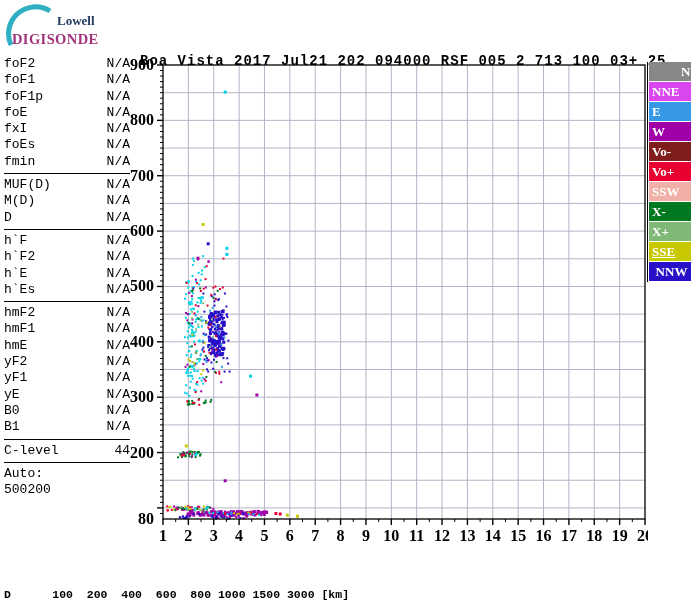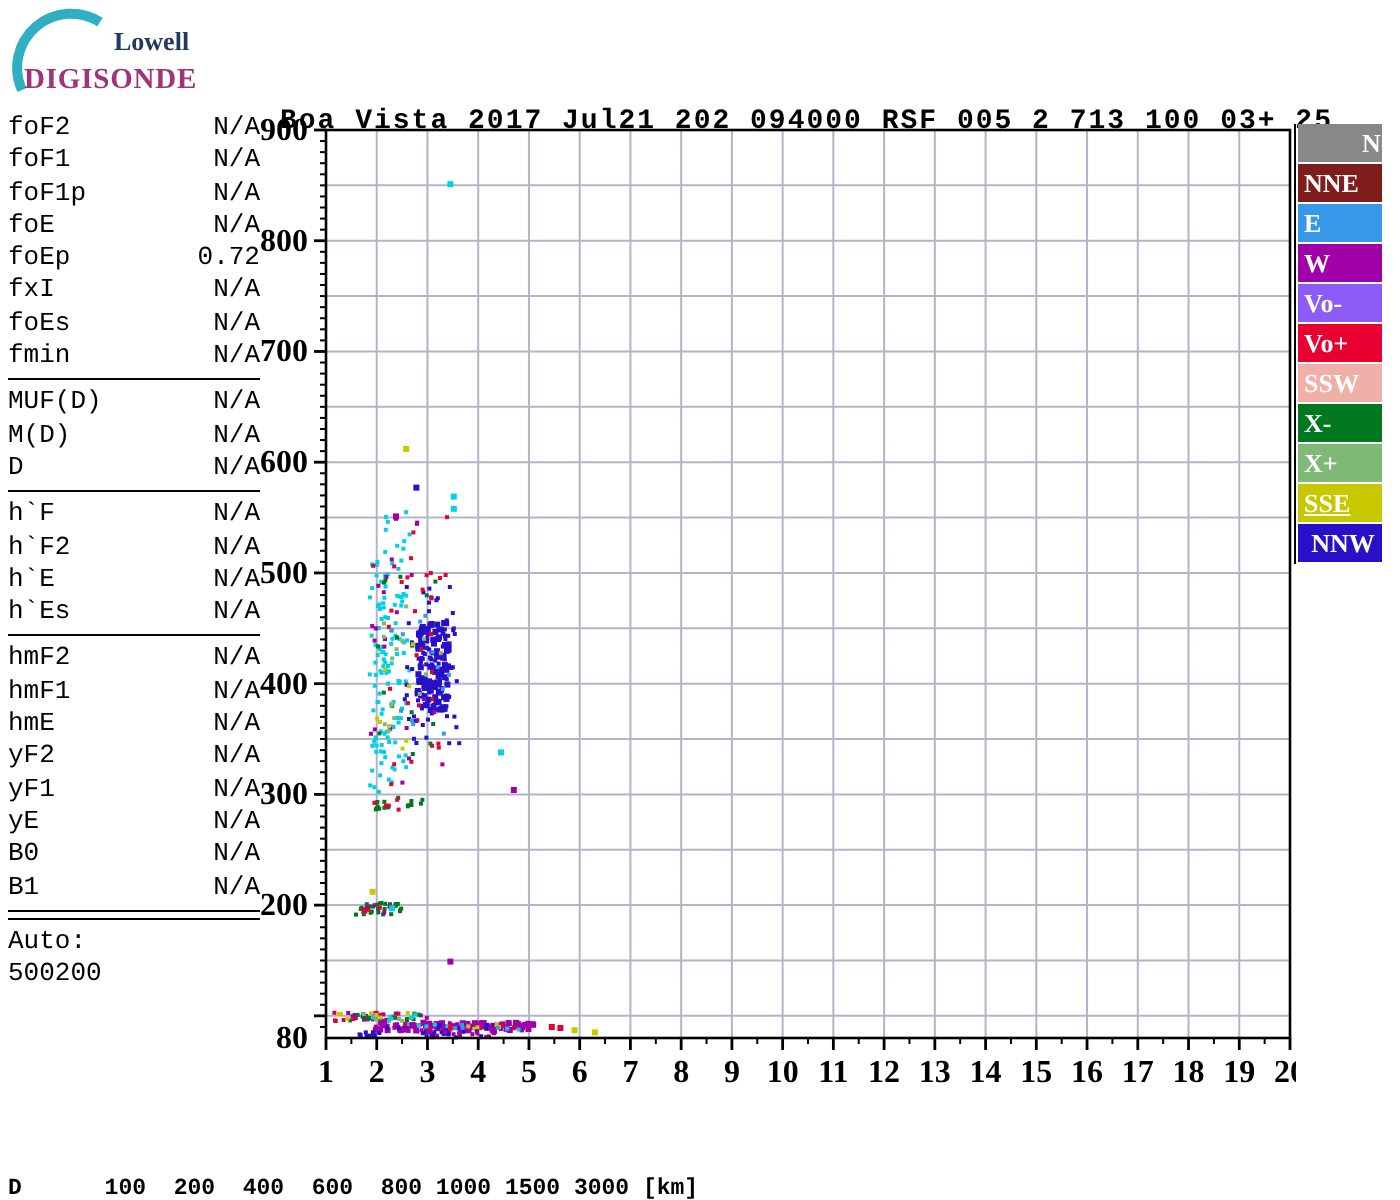--- a/index.html
+++ b/index.html
@@ -38,21 +38,20 @@
 
   <div class="hdr">
     <div>Boa Vista 2017 Jul21 202 094000 RSF 005 2 713 100 03+ 25</div>
   </div>
 
   <div class="panel">
       <div class="prow"><span>foF2</span><span>N/A</span></div>
       <div class="prow"><span>foF1</span><span>N/A</span></div>
       <div class="prow"><span>foF1p</span><span>N/A</span></div>
       <div class="prow"><span>foE</span><span>N/A</span></div>
-      <div class="prow"><span>foEp</span><span>0.72</span></div>
       <div class="prow"><span>fxI</span><span>N/A</span></div>
       <div class="prow"><span>foEs</span><span>N/A</span></div>
       <div class="prow"><span>fmin</span><span>N/A</span></div>
       <div class="pdiv"></div>
       <div class="prow"><span>MUF(D)</span><span>N/A</span></div>
       <div class="prow"><span>M(D)</span><span>N/A</span></div>
       <div class="prow"><span>D</span><span>N/A</span></div>
       <div class="pdiv"></div>
       <div class="prow"><span>h`F</span><span>N/A</span></div>
       <div class="prow"><span>h`F2</span><span>N/A</span></div>
@@ -61,20 +60,21 @@
       <div class="pdiv"></div>
       <div class="prow"><span>hmF2</span><span>N/A</span></div>
       <div class="prow"><span>hmF1</span><span>N/A</span></div>
       <div class="prow"><span>hmE</span><span>N/A</span></div>
       <div class="prow"><span>yF2</span><span>N/A</span></div>
       <div class="prow"><span>yF1</span><span>N/A</span></div>
       <div class="prow"><span>yE</span><span>N/A</span></div>
       <div class="prow"><span>B0</span><span>N/A</span></div>
       <div class="prow"><span>B1</span><span>N/A</span></div>
       <div class="pdiv"></div>
+      <div class="prow"><span>C-level</span><span>44</span></div>
       <div class="pdiv"></div>
       <div class="prow"><span>Auto:</span><span></span></div>
       <div class="prow"><span>500200</span><span></span></div>
     </div>
 
   <svg style="position:absolute;left:130px;top:55px;" width="518" height="500" viewBox="0 0 518 500">
       <line x1="58.368421052631575" y1="10" x2="58.368421052631575" y2="464" stroke="#b4b4c8" stroke-width="1"></line>
       <line x1="83.73684210526315" y1="10" x2="83.73684210526315" y2="464" stroke="#b4b4c8" stroke-width="1"></line>
       <line x1="109.10526315789474" y1="10" x2="109.10526315789474" y2="464" stroke="#b4b4c8" stroke-width="1"></line>
       <line x1="134.4736842105263" y1="10" x2="134.4736842105263" y2="464" stroke="#b4b4c8" stroke-width="1"></line>
@@ -1026,24 +1026,24 @@
       <text x="464.2631578947368" y="486" font-size="16" text-anchor="middle" fill="#000">18</text>
       <line x1="489.63157894736844" y1="464" x2="489.63157894736844" y2="470" stroke="#000" stroke-width="1.4"></line>
       <text x="489.63157894736844" y="486" font-size="16" text-anchor="middle" fill="#000">19</text>
       <line x1="515" y1="464" x2="515" y2="470" stroke="#000" stroke-width="1.4"></line>
       <text x="515" y="486" font-size="16" text-anchor="middle" fill="#000">20</text>
     </svg>
 
   <div class="legline"></div>
   <div class="legend">
       <div class="chip" style="background: rgb(136, 136, 136); padding-left: 32px;">No Val</div>
-      <div class="chip" style="background: #7f1d1d;">NNE</div>
+      <div class="chip" style="background: #d946ef;">NNE</div>
       <div class="chip" style="background: rgb(56, 152, 232);">E</div>
       <div class="chip" style="background: rgb(160, 0, 168);">W</div>
-      <div class="chip" style="background: #8b5cf6;">Vo-</div>
+      <div class="chip" style="background: #7f1d1d;">Vo-</div>
       <div class="chip" style="background: rgb(232, 0, 48);">Vo+</div>
       <div class="chip" style="background: rgb(240, 176, 168);">SSW</div>
       <div class="chip" style="background: rgb(0, 120, 32);">X-</div>
       <div class="chip" style="background: rgb(128, 184, 120);">X+</div>
       <div class="chip" style="background: rgb(200, 200, 0); text-decoration: underline;">SSE</div>
       <div class="chip" style="background: rgb(40, 16, 200); text-align: center;">NNW</div>
     </div>
 
   <div class="footer">
     <div>D      100  200  400  600  800 1000 1500 3000 [km]</div>

